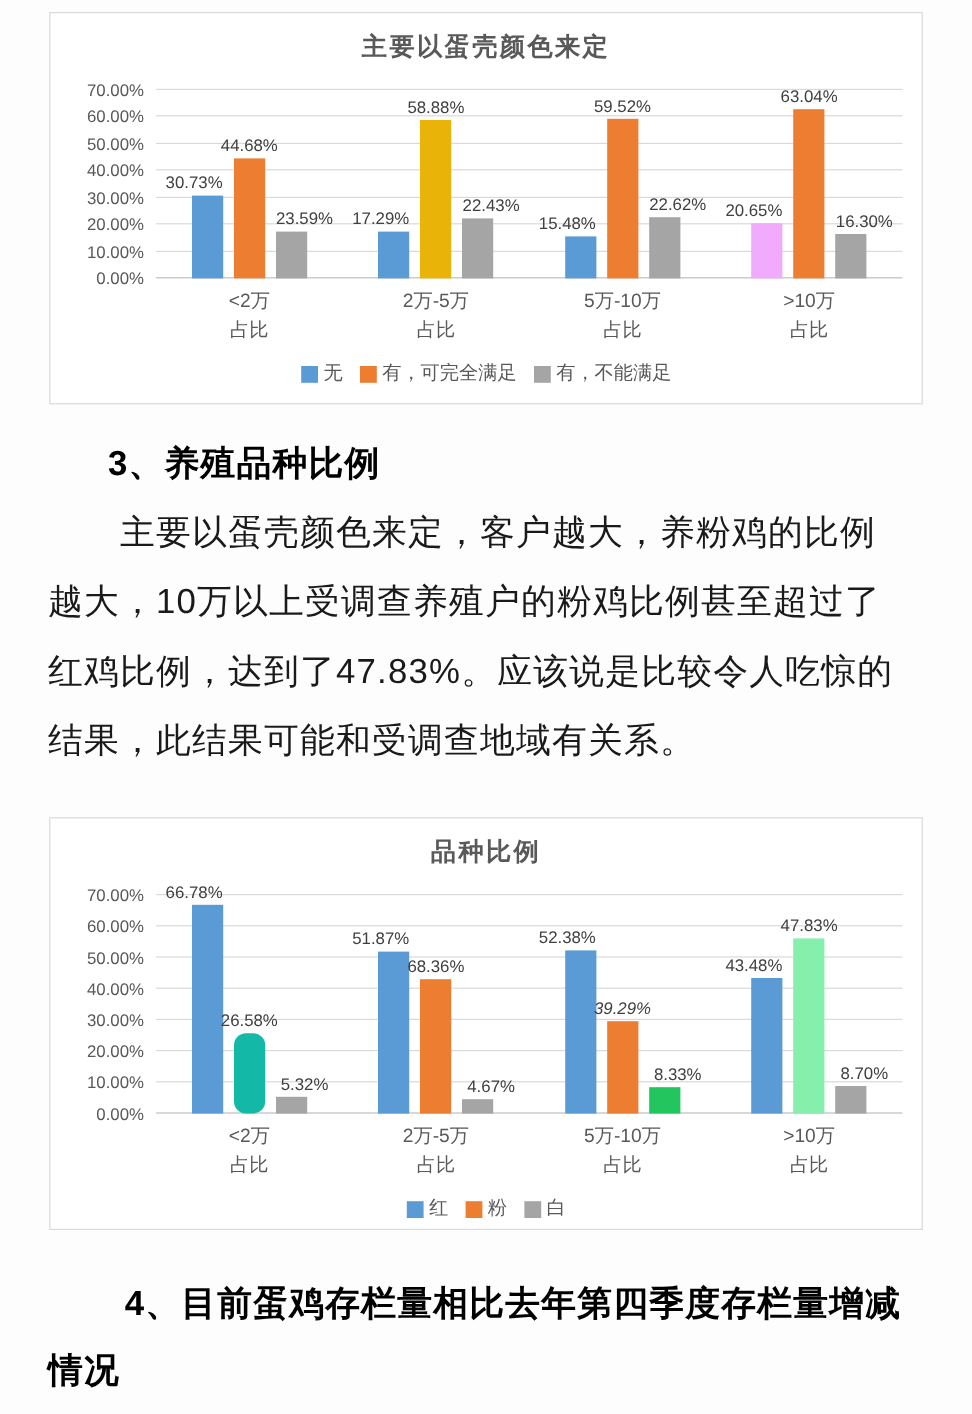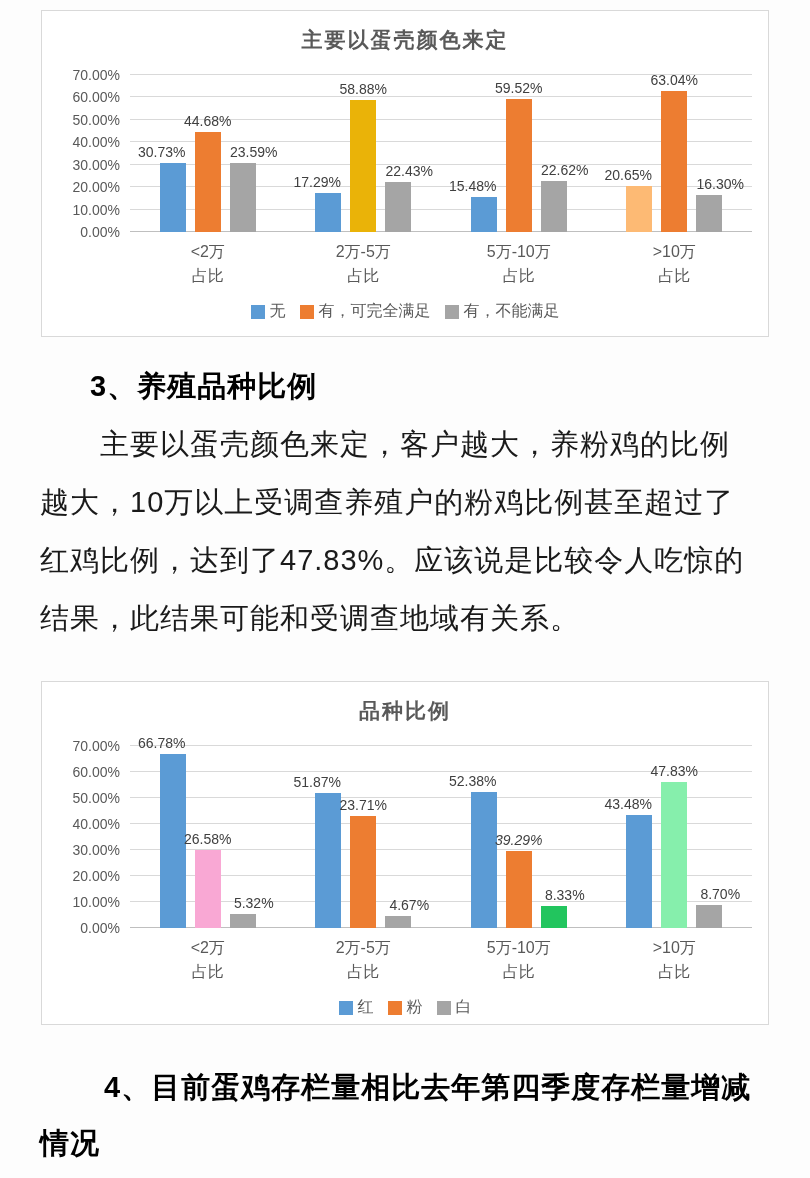--- a/index.html
+++ b/index.html
@@ -123,21 +123,21 @@
         </div>
       <div class="plot-area" style="height: 157px;">
         <div class="groups">
             <div class="bar-group">
               <div class="bar" style="height: 68.923px; background: rgb(91, 155, 213);">
                 <div class="bar-label s0">30.73%</div>
               </div>
               <div class="bar" style="height: 100.211px; background: rgb(237, 125, 49);">
                 <div class="bar-label s1">44.68%</div>
               </div>
-              <div class="bar" style="height: 69px; background: rgb(165, 165, 165);">
+              <div class="bar" style="height: 39px; background: rgb(165, 165, 165);">
                 <div class="bar-label s2">23.59%</div>
               </div>
             </div>
             <div class="bar-group">
               <div class="bar" style="height: 38.779px; background: rgb(91, 155, 213);">
                 <div class="bar-label s0">17.29%</div>
               </div>
               <div class="bar" style="height: 132.059px; background: #eab308;">
                 <div class="bar-label s1">58.88%</div>
               </div>
@@ -150,21 +150,21 @@
                 <div class="bar-label s0">15.48%</div>
               </div>
               <div class="bar" style="height: 133.495px; background: rgb(237, 125, 49);">
                 <div class="bar-label s1">59.52%</div>
               </div>
               <div class="bar" style="height: 50.7334px; background: rgb(165, 165, 165);">
                 <div class="bar-label s2">22.62%</div>
               </div>
             </div>
             <div class="bar-group">
-              <div class="bar" style="height: 46.315px; background: #fdba74;">
+              <div class="bar" style="height: 46.315px; background: #f0abfc;">
                 <div class="bar-label s0">20.65%</div>
               </div>
               <div class="bar" style="height: 141.39px; background: rgb(237, 125, 49);">
                 <div class="bar-label s1">63.04%</div>
               </div>
               <div class="bar" style="height: 36.5586px; background: rgb(165, 165, 165);">
                 <div class="bar-label s2">16.30%</div>
               </div>
             </div>
           </div>
@@ -236,33 +236,33 @@
           <div class="ytick" style="bottom: 130px;">50.00%</div>
           <div class="ytick" style="bottom: 156px;">60.00%</div>
           <div class="ytick" style="bottom: 182px;">70.00%</div>
         </div>
       <div class="plot-area" style="height: 182px;">
         <div class="groups">
             <div class="bar-group">
               <div class="bar" style="height: 173.628px; background: rgb(91, 155, 213);">
                 <div class="bar-label s0">66.78%</div>
               </div>
-              <div class="bar" style="height: 78px; background: #f9a8d4;">
+              <div class="bar" style="height: 67px; background: #14b8a6; border-radius: 10px;">
                 <div class="bar-label s1">26.58%</div>
               </div>
               <div class="bar" style="height: 13.832px; background: rgb(165, 165, 165);">
                 <div class="bar-label s2">5.32%</div>
               </div>
             </div>
             <div class="bar-group">
               <div class="bar" style="height: 134.862px; background: rgb(91, 155, 213);">
                 <div class="bar-label s0">51.87%</div>
               </div>
               <div class="bar" style="height: 111.774px; background: rgb(237, 125, 49);">
-                <div class="bar-label s1">23.71%</div>
+                <div class="bar-label s1">68.36%</div>
               </div>
               <div class="bar" style="height: 12.142px; background: rgb(165, 165, 165);">
                 <div class="bar-label s2">4.67%</div>
               </div>
             </div>
             <div class="bar-group">
               <div class="bar" style="height: 136.188px; background: rgb(91, 155, 213);">
                 <div class="bar-label s0">52.38%</div>
               </div>
               <div class="bar" style="height: 77px; background: rgb(237, 125, 49); font-style: italic;">

